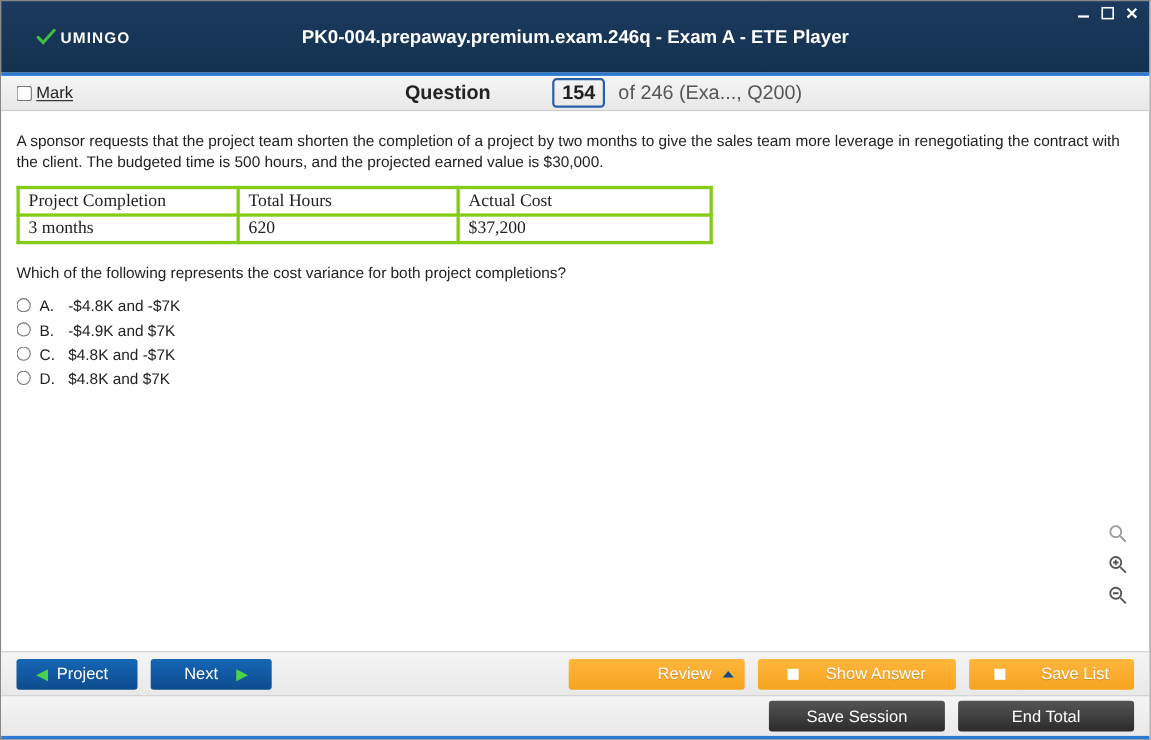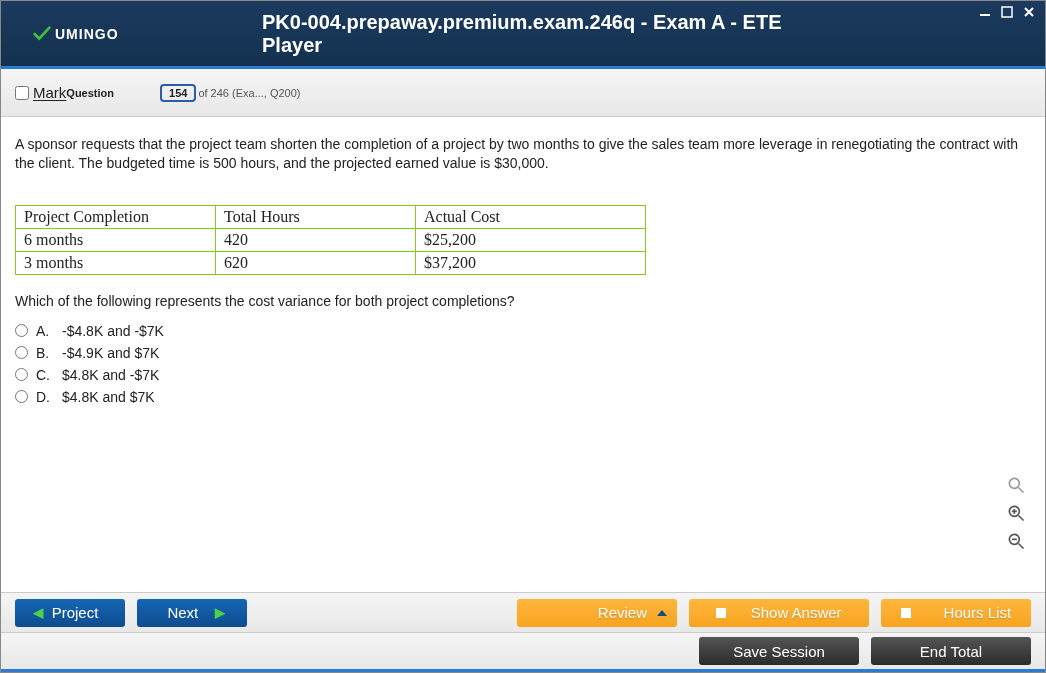--- a/index.html
+++ b/index.html
@@ -1,33 +1,33 @@
 <!DOCTYPE html>
 <html><head>
 <meta charset="utf-8">
 <style>
 * { margin:0; padding:0; box-sizing:border-box; font-family:"Segoe UI",Arial,sans-serif; }
 body { background:#fff; width:1046px; height:673px; overflow:hidden; position:relative; border:1px solid #888; }
 .titlebar { background:linear-gradient(#1c3a5e,#13314f); height:68px; border-bottom:3px solid #2a7bd4; display:flex; align-items:center; color:#fff; position:relative; }
 .logo { display:flex; align-items:center; margin-left:30px; font-weight:bold; letter-spacing:1px; font-size:14px;justify-content:center; }
 .logo svg { margin-right:2px; }
-.win-title { position:absolute; left:50%; transform:translateX(-50%); font-size:20px; font-weight:600; color:#fff; }
+.win-title { position:absolute; left:50%; transform:translateX(-50%); font-size:17px; font-weight:600; color:#fff; }
 .win-controls { position:absolute; right:8px; top:4px; display:flex; gap:6px; }
 .win-btn { width:16px; height:14px; color:#fff; cursor:pointer; display:flex; align-items:center; justify-content:center; }
-.qbar { background:linear-gradient(#f5f5f5,#e8e8e8); height:48px; border-bottom:1px solid #ccc; display:flex; align-items:center; padding:0 14px; }
+.qbar { background:linear-gradient(#f5f5f5,#e8e8e8); height:32px; border-bottom:1px solid #ccc; display:flex; align-items:center; padding:0 14px; }
 .mark-chk { display:flex; align-items:center; gap:4px; font-size:15px; color:#222; }
 .mark-chk input { width:14px; height:14px; }
 .mark-chk span { text-decoration:underline; text-underline-offset:2px; }
-.q-center { flex:1; display:flex; align-items:center; gap:2px; font-size:11px; color:#555; }
+.q-center { flex:1; display:flex; justify-content:center; align-items:center; gap:12px; font-size:18px; color:#555; }
 .q-center .qword { font-weight:bold; color:#222; }
 .q-num { border:2px solid #2a5fa8; border-radius:4px; padding:1px 7px; font-weight:bold; color:#222;margin-left:44px; }
 .content { padding:18px 14px 14px 14px; font-size:14px; color:#222; }
-.qtext { margin-bottom:32px; line-height:1.35; }
+.qtext { margin-bottom:12px; line-height:1.35; }
 .datatbl { border-collapse:collapse; margin-bottom:18px; }
-.datatbl td, .datatbl th { border:1px solid #84cc16; padding:2px 8px; text-align:left; font-weight:normal; font-family:"Times New Roman",serif; font-size:16px; }
+.datatbl td, .datatbl th { border:3px solid #84cc16; padding:2px 8px; text-align:left; font-weight:normal; font-family:"Times New Roman",serif; font-size:16px; }
 .datatbl th { font-family:"Times New Roman",serif; }
 .datatbl td:nth-child(1),.datatbl th:nth-child(1){width:200px;}
 .datatbl td:nth-child(2),.datatbl th:nth-child(2){width:200px;}
 .datatbl td:nth-child(3),.datatbl th:nth-child(3){width:230px;}
 .subq { margin-bottom:14px; }
 .opts { display:flex; flex-direction:column; gap:6px; }
 .opt { display:flex; align-items:center; gap:8px; }
 .opt input { width:13px; height:13px; }
 .opt .lett { width:18px; }
 .zoom-tools { position:absolute; right:18px; bottom:120px; display:flex; flex-direction:column; gap:6px; align-items:center; }
@@ -90,25 +90,20 @@
 <div class="content">
   <div class="qtext">A sponsor requests that the project team shorten the completion of a project by two months to give the sales team more leverage in renegotiating the contract with the client. The budgeted time is 500 hours, and the projected earned value is $30,000.</div>
   <table class="datatbl">
     <tbody>
         <tr>
       <th>Project Completion</th>
       <th>Total Hours</th>
       <th>Actual Cost</th>
     </tr>
     <tr>
-      <td>6 months</td>
-      <td>420</td>
-      <td>$25,200</td>
-    </tr>
-    <tr>
       <td>3 months</td>
       <td>620</td>
       <td>$37,200</td>
     </tr>
   </tbody>
     </table>
   <div class="subq">Which of the following represents the cost variance for both project completions?</div>
   <div class="opts">
     <label class="opt">
         <input type="radio" name="ans" style="">
@@ -162,19 +157,19 @@
     <div class="nav-group">
       <button class="btn btn-blue"><span class="arrow-l">◀</span>&nbsp;&nbsp;<span>Project</span>&nbsp;&nbsp;</button>
       <button class="btn btn-blue">&nbsp;&nbsp;<span>Next</span>&nbsp;&nbsp;&nbsp;&nbsp;<span class="arrow-r">▶</span></button>
     </div>
     <div class="spacer"></div>
     <button class="btn btn-orange" style="justify-content:flex-end;padding-right:30px;">
         <span>Review</span>
         <span class="tri-up"></span>
       </button>
     <button class="btn btn-orange" style="min-width:180px;"><span class="stop-sq"></span>&nbsp;&nbsp;<span>Show Answer</span></button>
-    <button class="btn btn-orange" style="min-width:150px;"><span class="stop-sq"></span>&nbsp;&nbsp;&nbsp;&nbsp;<span>Hours List</span></button>
+    <button class="btn btn-orange" style="min-width:150px;"><span class="stop-sq"></span>&nbsp;&nbsp;&nbsp;&nbsp;<span>Save List</span></button>
   </div>
   <div class="footer-row row2">
     <button class="btn btn-dark">Save Session</button>
     <button class="btn btn-dark">End Total</button>
   </div>
 </div>
 
 </body></html>

